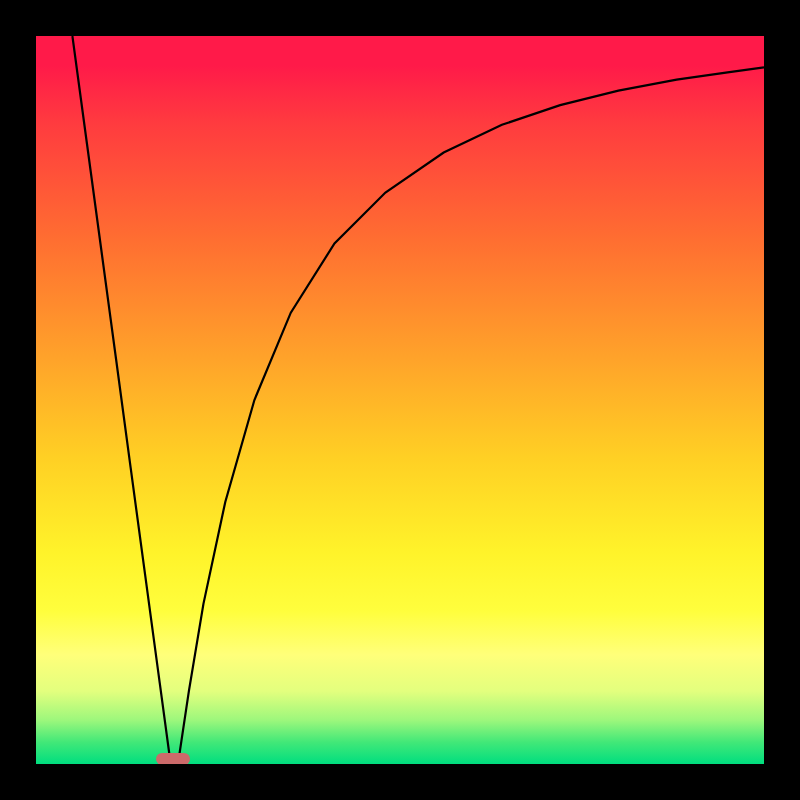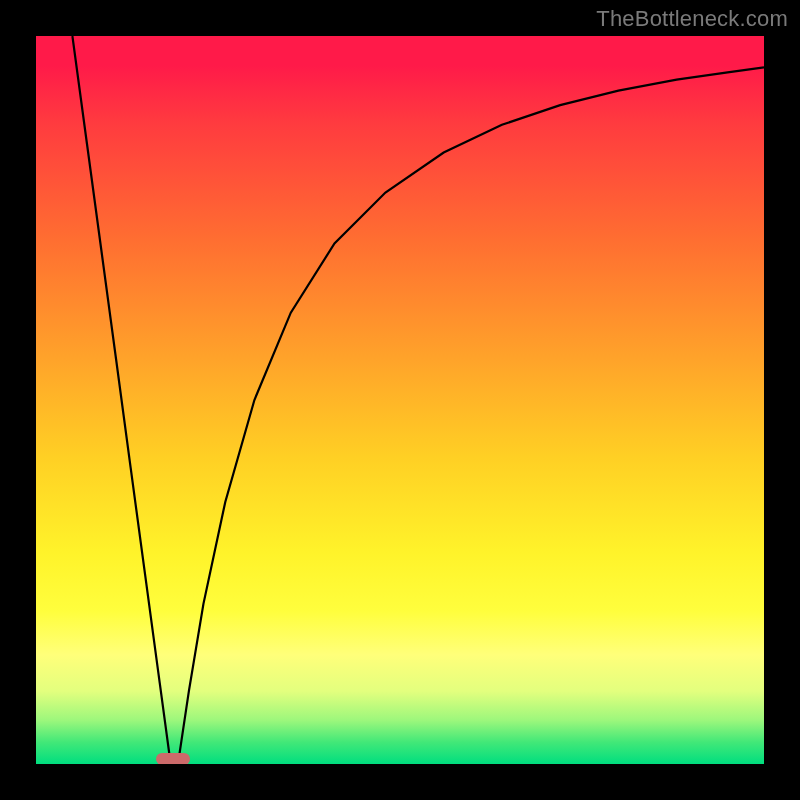--- a/index.html
+++ b/index.html
@@ -73,21 +73,20 @@
     color: #7a7a7a;
     font-size: 22px;
     font-weight: 500;
     letter-spacing: 0.2px;
   }
 </style>
 </head>
 <body>
 
 <div class="frame">
-  <div class="watermark">TheBottleneck.com</div>
   <div class="plot-area">
     <div class="gradient"></div>
     <svg class="curve-svg" viewBox="0 0 728 728" preserveAspectRatio="none">
       <path fill="none" stroke="#000" stroke-width="2.2" d="M36.40 0.00 L50.96 107.74 L65.52 215.49 L80.08 323.23 L94.64 431.70 L109.20 539.45 L123.76 647.19 L134.68 728.00"></path>
       <path fill="none" stroke="#000" stroke-width="2.2" d="M141.96 728.00 L152.88 655.20 L167.44 567.84 L189.28 465.92 L218.40 364.00 L254.80 276.64 L298.48 207.48 L349.44 156.52 L407.68 116.48 L465.92 88.82 L524.16 69.16 L582.40 54.60 L640.64 43.68 L691.60 36.40 L728.00 31.30"></path>
     </svg>
     <div class="marker"></div>
   </div>
 </div>
 

